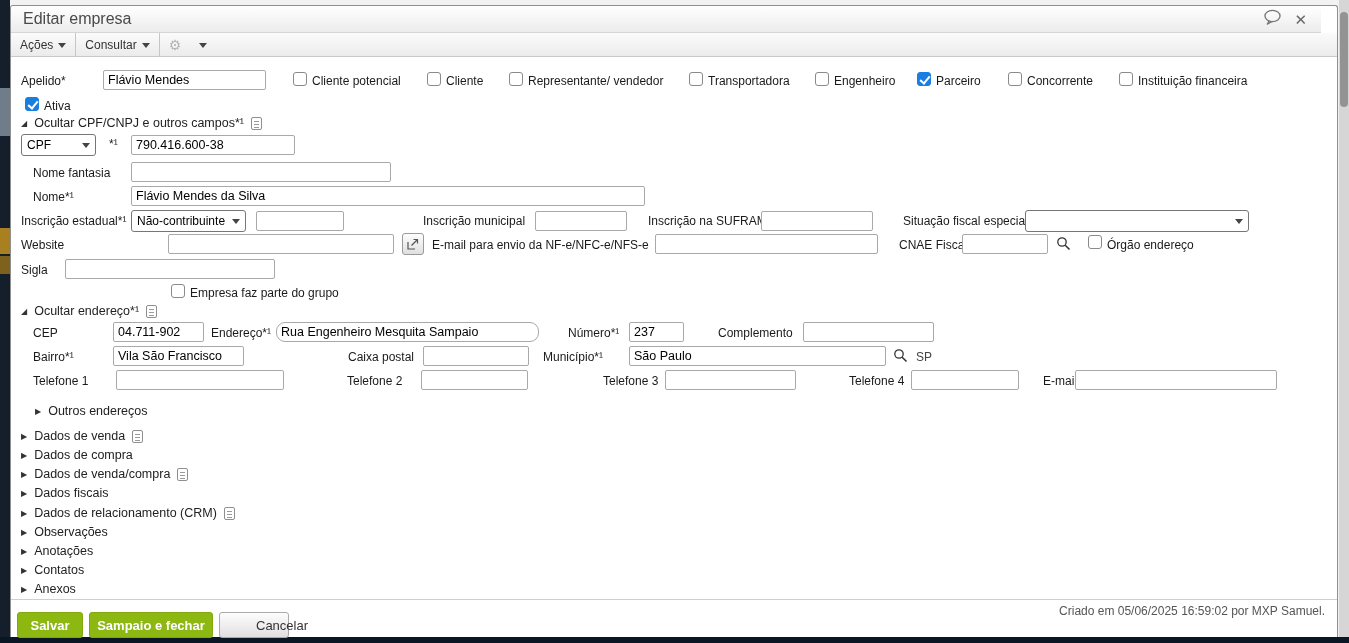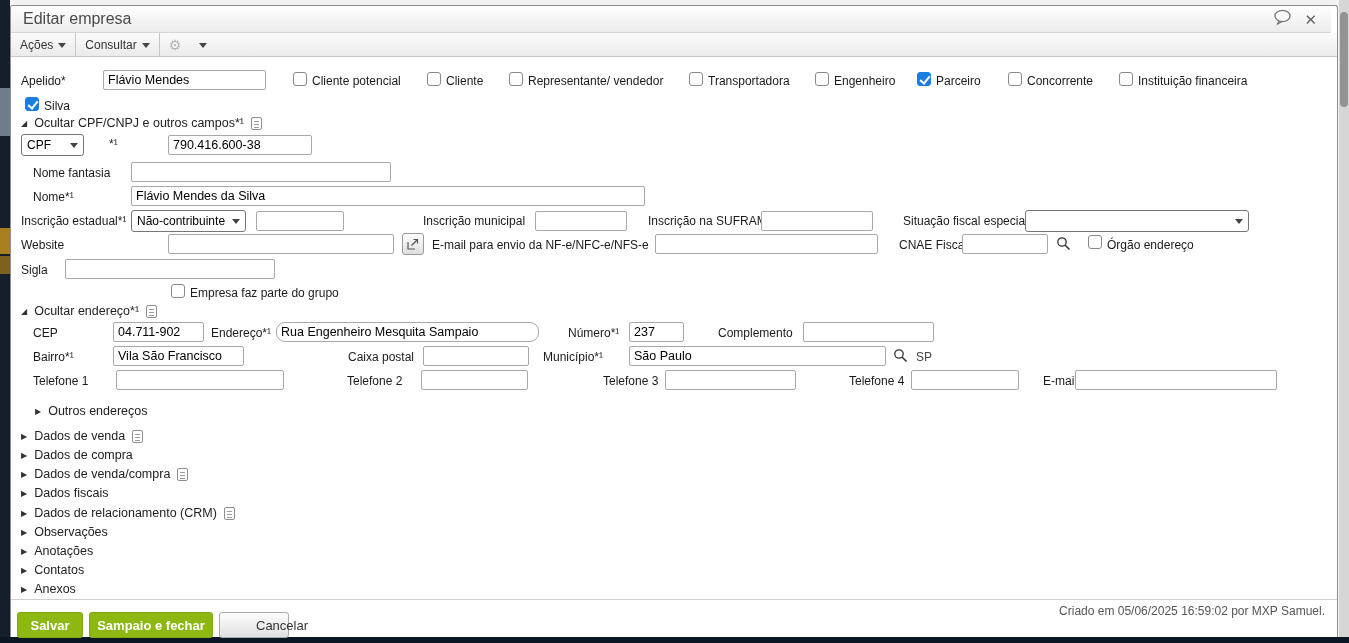--- a/index.html
+++ b/index.html
@@ -12,21 +12,21 @@
   .left-strip .blk1 { position:absolute; left:0; top:88px; width:10px; height:48px; background:#6f7c8a; }
   .left-strip .blk2 { position:absolute; left:0; top:228px; width:10px; height:26px; background:#a8801f; }
   .left-strip .blk3 { position:absolute; left:0; top:256px; width:10px; height:18px; background:#7d611c; }
   .bottom-strip { position:absolute; left:0; top:637px; width:1349px; height:6px; background:#0b1624; }
   .scroll-track { position:absolute; left:1339px; top:0; width:10px; height:637px; background:#d6d6d6; }
   .scroll-thumb { position:absolute; left:1340px; top:12px; width:8px; height:95px; background:#939393; border-radius:4px; }
 
   
   .dialog { position:absolute; left:10px; top:5px; width:1328px; height:632px; background:#fff;
     border:1px solid #8f8f8f; border-bottom:none; border-radius:3px 3px 0 0; }
-  .titlebar { position:absolute; left:0; top:0; right:6px; height:27px;
+  .titlebar { position:absolute; left:0; top:0; right:16px; height:27px;
     background:linear-gradient(#ffffff,#ececec); border-bottom:1px solid #d6d6d6;
     border-radius:3px 3px 0 0; display:flex; align-items:center; }
   .title { font-size:16px; color:#4a4a4a; padding-left:12px; }
   .titlebar-icons { margin-left:auto; display:flex; align-items:center; gap:12px; padding-right:14px; }
   .close-x { font-size:15px; font-weight:bold; color:#666; line-height:1; cursor:pointer; }
 
   .toolbar { position:absolute; left:0; top:27px; right:0; height:24px;
     background:linear-gradient(#fbfbfb,#ebebeb); border-bottom:1px solid #c9c9c9;
     display:flex; align-items:stretch; }
   .tb-btn { display:flex; align-items:center; gap:5px; padding:0 9px; font-size:12px; color:#333; cursor:pointer; }
@@ -120,34 +120,34 @@
     <span class="cb" style="left:804px;top:66px"></span>
     <span class="lbl" style="left:823px;top:68px">Engenheiro</span>
     <span class="cb checked" style="left:906px;top:66px"></span>
     <span class="lbl" style="left:925px;top:68px">Parceiro</span>
     <span class="cb" style="left:997px;top:66px"></span>
     <span class="lbl" style="left:1016px;top:68px">Concorrente</span>
     <span class="cb" style="left:1108px;top:66px"></span>
     <span class="lbl" style="left:1127px;top:68px">Instituição financeira</span>
 
     <span class="cb checked" style="left:14px;top:91px"></span>
-    <span class="lbl" style="left:33px;top:93px">Silva</span>
+    <span class="lbl" style="left:33px;top:93px">Ativa</span>
 
     <span class="sec-head" style="left:10px;top:110px">
       <span class="tri-open">◢</span>
       <span>Ocultar CPF/CNPJ e outros campos*¹</span>
       <span class="doc-icon"></span>
     </span>
 
-    <div class="sel" style="left:10px;top:128px;width:63px">
+    <div class="sel" style="left:10px;top:128px;width:75px">
       <span>CPF</span>
         <span class="caret"></span>
     </div>
     <span class="lbl" style="left:98px;top:131px">*¹</span>
-    <input class="inp" style="left: 120px; top: 129px; width: 144px; margin-left: 37px;" value="790.416.600-38">
+    <input class="inp" style="left: 120px; top: 129px; width: 164px;" value="790.416.600-38">
 
     <span class="lbl" style="left:22px;top:160px">Nome fantasia</span>
     <input class="inp" style="left: 120px; top: 156px; width: 260px;" value="">
 
     <span class="lbl" style="left:22px;top:184px">Nome*¹</span>
     <input class="inp" style="left: 120px; top: 180px; width: 514px;" value="Flávio Mendes da Silva">
 
     <span class="lbl" style="left:10px;top:208px">Inscrição estadual*¹</span>
     <div class="sel" style="left:120px;top:204px;width:115px">
       <span>Não-contribuinte</span>

